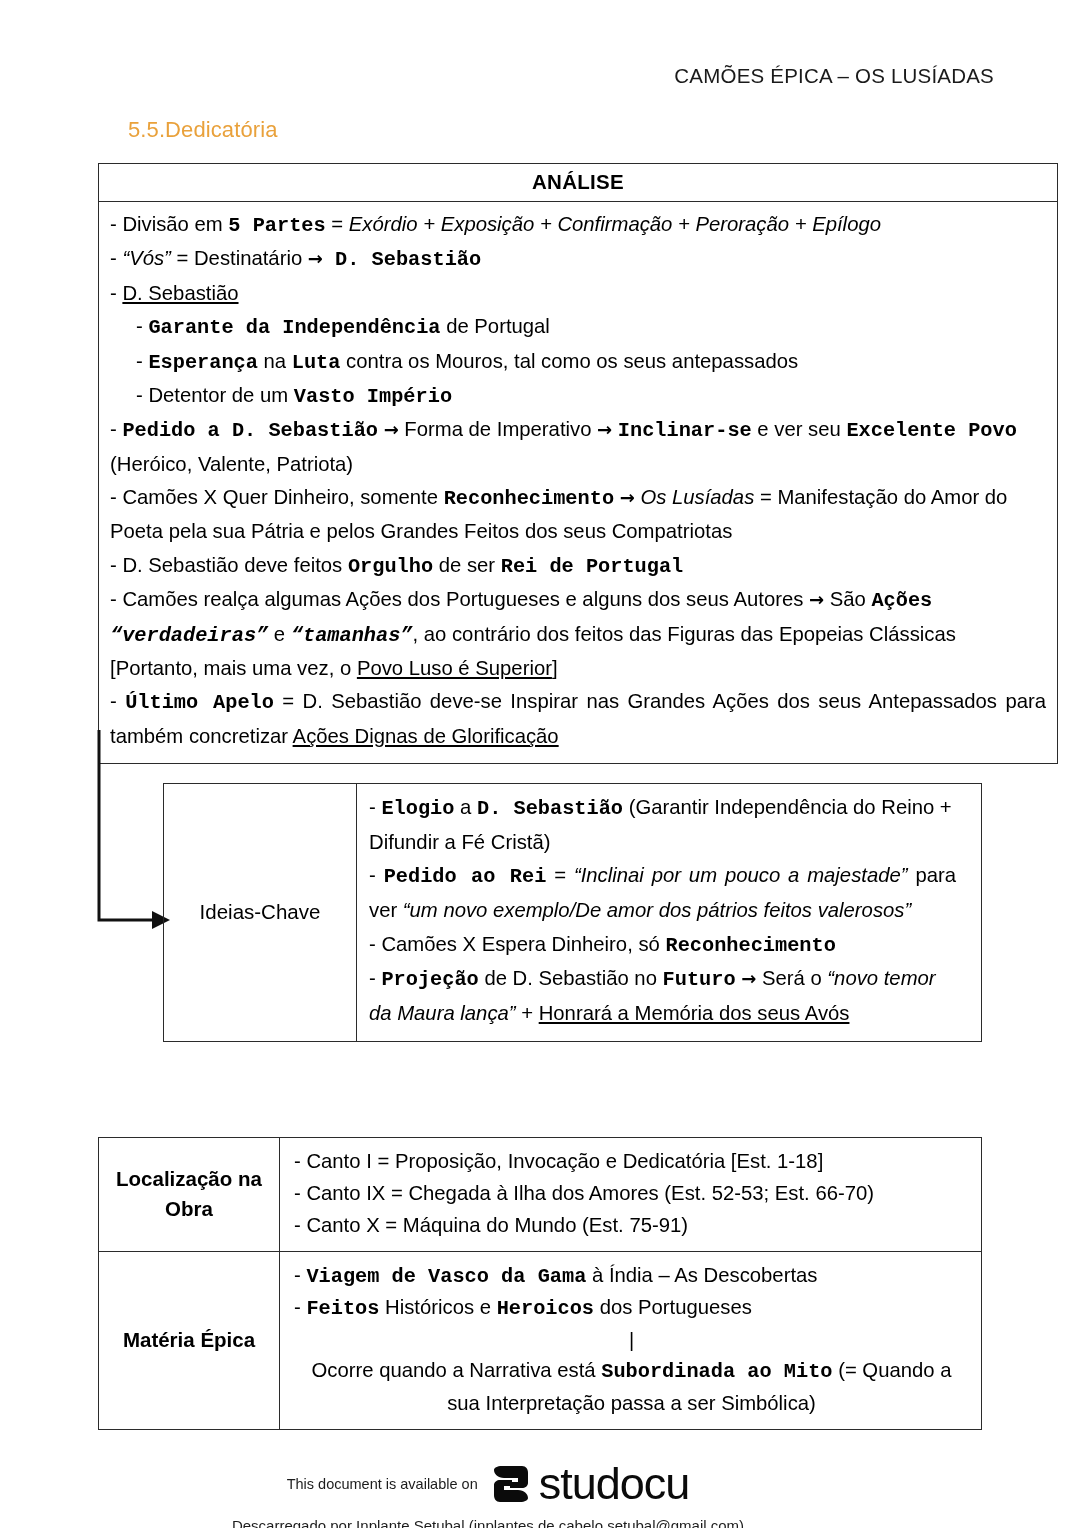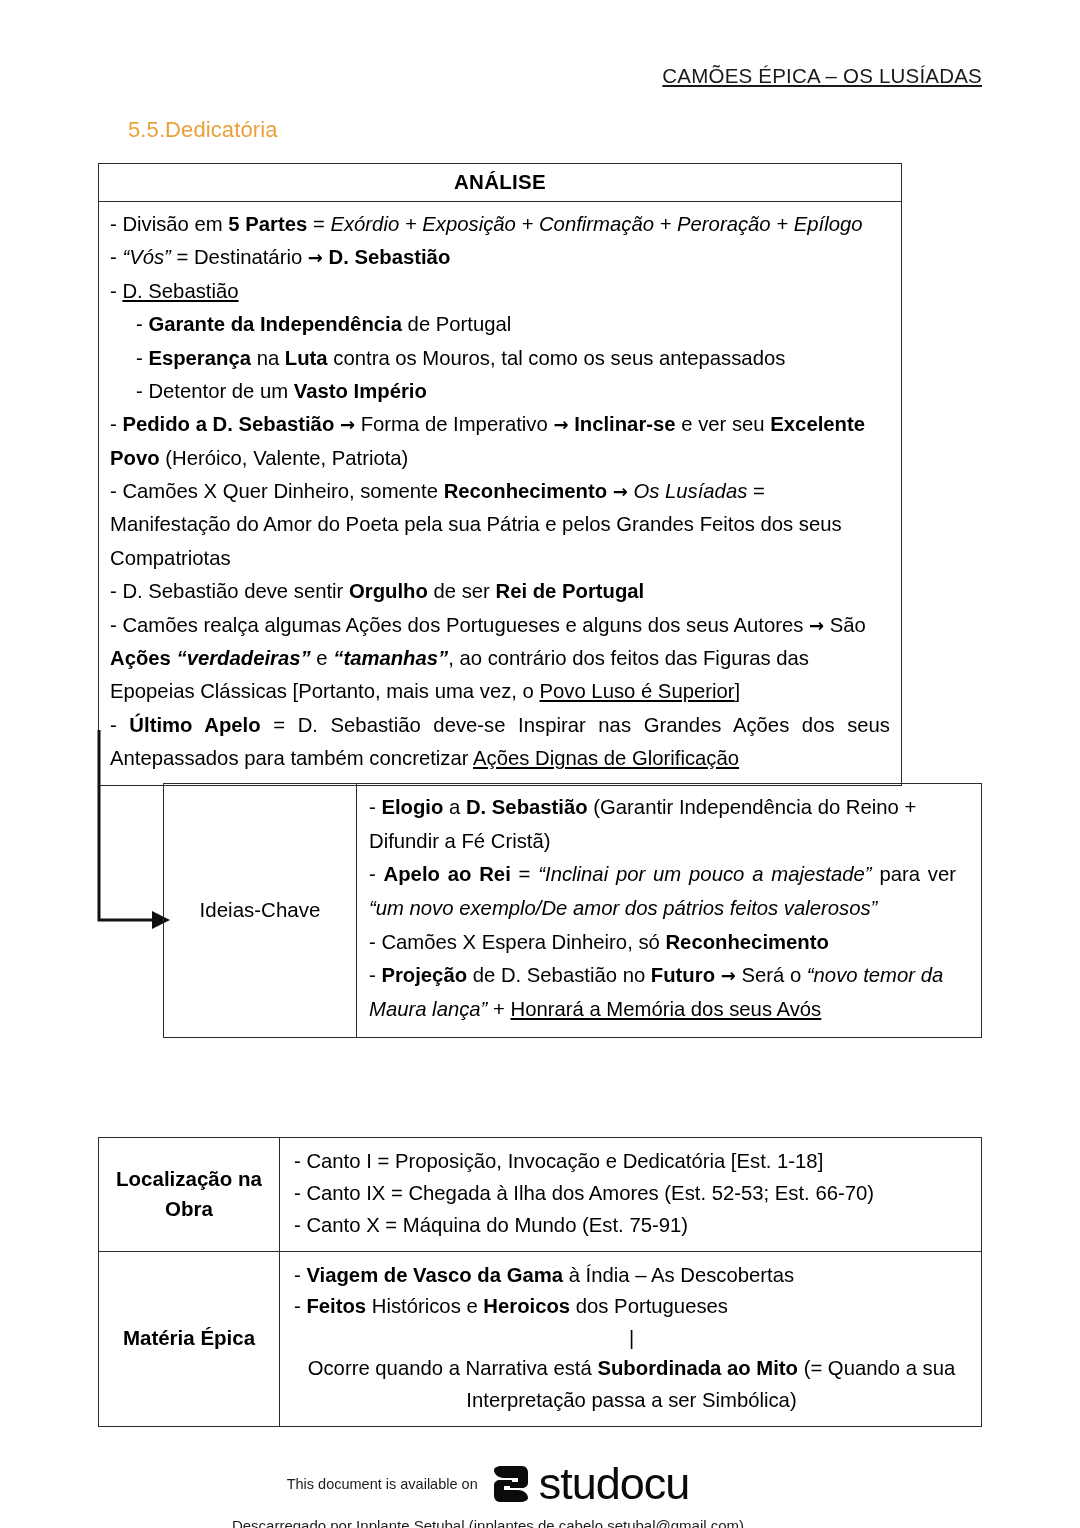--- a/index.html
+++ b/index.html
@@ -8,22 +8,22 @@
     background:#ffffff;
     font-family:"Liberation Sans", sans-serif;
     color:#000000;
     position:relative;
     overflow:hidden;
   }
   .page { position:relative; width:1080px; height:1528px; }
 
   
   .doc-header {
-    position:absolute; top:64px; right:98px;
-    font-size:20.5px; letter-spacing:0.2px; color:#1a1a1a;text-decoration:underline;
+    position:absolute; top:64px; right:86px;
+    font-size:20.5px; letter-spacing:0.2px; color:#1a1a1a;
   }
 
   
   .section-title {
     position:absolute;
     color:#E9A13B;
     font-size:22px;
     letter-spacing:0.1px;
     white-space:nowrap;
   }
@@ -32,37 +32,37 @@
 
   
   .tbl { position:absolute; border-collapse:collapse; table-layout:fixed; }
   .tbl td, .tbl th {
     border:1.6px solid #2b2b2b;
     vertical-align:middle;
     padding:0;
   }
 
   
-  #analysis-table { left:98px; top:163px; width:804px; }
+  #analysis-table { left:98px; top:163px; width:960px; }
   #analysis-table .hdr {
     text-align:center;
     font-weight:bold;
     font-size:20.5px;
     padding:6px 0 7px 0;
     letter-spacing:0.3px;
   }
   #analysis-table .body-cell {
     padding:6px 11px 10px 11px;
     font-size:20.3px;
     line-height:1.645;
   }
   .ln { display:block; }
   .ln.just { text-align:justify; text-align-last:left; }
   .indent1 { padding-left:26px; }
-  b { font-weight:bold; }
+  b { font-weight:bold;font-family:Liberation Mono, monospace; }
   i { font-style:italic; }
   .u { text-decoration:underline; text-underline-offset:2px; }
   .arw { font-family:"DejaVu Sans", sans-serif; font-weight:bold; font-size:18px; }
 
   
   #connector { position:absolute; left:92px; top:730px; }
 
   
   #ideias-table { left:163px; top:783px; width:819px; }
   #ideias-table .label-cell {
@@ -140,21 +140,21 @@
         <span class="ln indent1"><span>- </span><b>Garante da Independência</b><span> de Portugal</span></span>
 
         <span class="ln indent1"><span>- </span><b>Esperança</b><span> na </span><b>Luta</b><span> contra os Mouros, tal como os seus antepassados</span></span>
 
         <span class="ln indent1"><span>- Detentor de um </span><b>Vasto Império</b></span>
 
         <span class="ln"><span>- </span><b>Pedido a D. Sebastião</b><span> </span><span class="arw">→</span><span> Forma de Imperativo </span><span class="arw">→</span><span> </span><b>Inclinar-se</b><span> e ver seu </span><b>Excelente Povo</b><span> (Heróico, Valente, Patriota)</span></span>
 
         <span class="ln"><span>- Camões X Quer Dinheiro, somente </span><b>Reconhecimento</b><span> </span><span class="arw">→</span><span> </span><i>Os Lusíadas</i><span> = Manifestação do Amor do Poeta pela sua Pátria e pelos Grandes Feitos dos seus Compatriotas</span></span>
 
-        <span class="ln"><span>- D. Sebastião deve sentir </span><b>Orgulho</b><span> de ser </span><b>Rei de Portugal</b></span>
+        <span class="ln"><span>- D. Sebastião deve feitos </span><b>Orgulho</b><span> de ser </span><b>Rei de Portugal</b></span>
 
         <span class="ln"><span>- Camões realça algumas Ações dos Portugueses e alguns dos seus Autores </span><span class="arw">→</span><span> São </span><b>Ações</b><span> </span><b><i>“verdadeiras”</i></b><span> e </span><b><i>“tamanhas”</i></b><span>, ao contrário dos feitos das Figuras das Epopeias Clássicas [Portanto, mais uma vez, o </span><span class="u">Povo Luso é Superior</span><span>]</span></span>
 
         <span class="ln just"><span>- </span><b>Último Apelo</b><span> = D. Sebastião deve-se Inspirar nas Grandes Ações dos seus Antepassados para também concretizar </span><span class="u">Ações Dignas de Glorificação</span></span>
 
       </td>
     </tr>
   </tbody>
     </table>
 
@@ -164,21 +164,21 @@
   </svg>
 
   <table class="tbl" id="ideias-table">
     <tbody>
         <tr>
       <td class="label-cell">Ideias-Chave</td>
       <td class="content-cell">
 
         <span class="ln"><span>- </span><b>Elogio</b><span> a </span><b>D. Sebastião</b><span> (Garantir Independência do Reino + Difundir a Fé Cristã)</span></span>
 
-        <span class="ln just"><span>- </span><b>Apelo ao Rei</b><span> = </span><i>“Inclinai por um pouco a majestade”</i><span> para ver </span><i>“um novo exemplo/De amor dos pátrios feitos valerosos”</i></span>
+        <span class="ln just"><span>- </span><b>Pedido ao Rei</b><span> = </span><i>“Inclinai por um pouco a majestade”</i><span> para ver </span><i>“um novo exemplo/De amor dos pátrios feitos valerosos”</i></span>
 
         <span class="ln"><span>- Camões X Espera Dinheiro, só </span><b>Reconhecimento</b></span>
 
         <span class="ln"><span>- </span><b>Projeção</b><span> de D. Sebastião no </span><b>Futuro</b><span> </span><span class="arw">→</span><span> Será o </span><i>“novo temor da Maura lança”</i><span> + </span><span class="u">Honrará a Memória dos seus Avós</span></span>
 
       </td>
     </tr>
   </tbody>
     </table>
 

